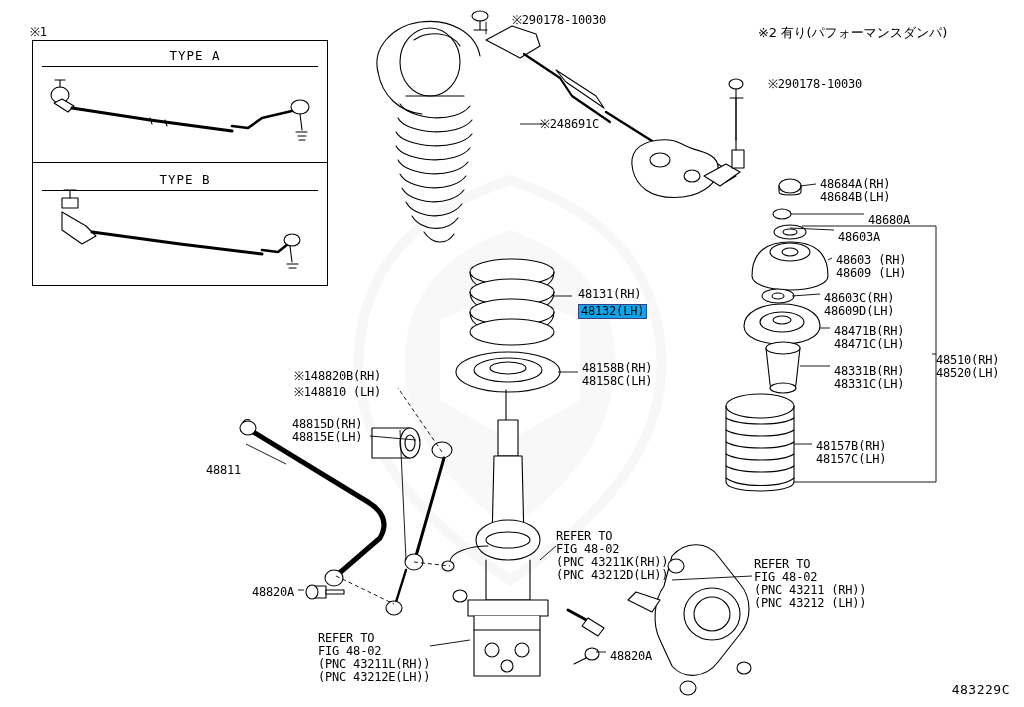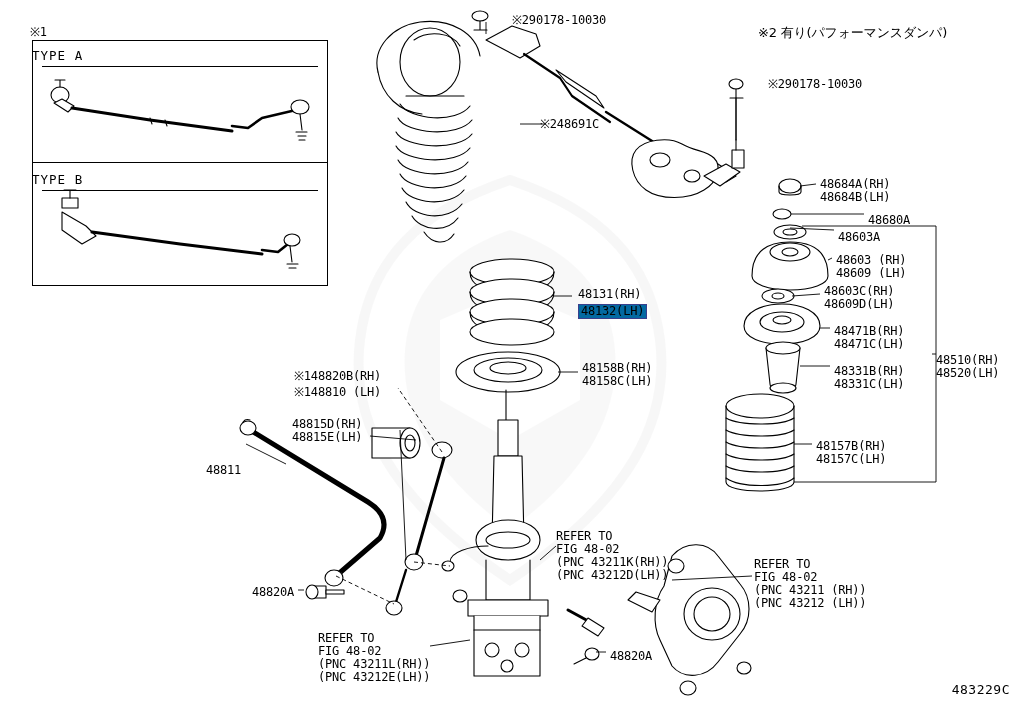--- a/index.html
+++ b/index.html
@@ -16,34 +16,36 @@
     position:absolute;
     font-family:"DejaVu Sans Mono", monospace;
     font-size:12px;
     line-height:13px;
     white-space:pre;
     color:#000;
     letter-spacing:-0.2px;
   }
   .lbl.jp{font-family:"DejaVu Sans", sans-serif;font-size:13px;}
   .hl{
-    background:#0369a1;
+    background:#0ea5e9;
     border:1px solid #3a3f8c;
     padding:0 2px;
   }
   .typebox{
     position:absolute;
     border:1.4px solid #000;
     box-sizing:border-box;
   }
   .typehdr{
     position:absolute;
+    text-align:center;
     font-family:"DejaVu Sans Mono", monospace;
     font-size:12.5px;
     letter-spacing:1px;
+    padding-left:15px;
   }
   .hline{position:absolute;background:#000;height:1.4px;}
   svg{position:absolute;left:0;top:0;}
   .wm{
     position:absolute;
     left:300px;top:170px;
     width:420px;height:420px;
     opacity:0.07;
     pointer-events:none;
   }
@@ -282,21 +284,21 @@
   <div id="labels">
       <div class="lbl" style="left: 512px; top: 14px;">※290178-10030</div>
       <div class="lbl" style="left: 768px; top: 78px;">※290178-10030</div>
       <div class="lbl" style="left: 540px; top: 118px;">※248691C</div>
       <div class="lbl" style="left: 820px; top: 178px;">48684A(RH)
 48684B(LH)</div>
       <div class="lbl" style="left: 868px; top: 214px;">48680A</div>
       <div class="lbl" style="left: 838px; top: 231px;">48603A</div>
       <div class="lbl" style="left: 836px; top: 254px;">48603 (RH)
 48609 (LH)</div>
-      <div class="lbl" style="left: 824px; top: 285px;">48603C(RH)
+      <div class="lbl" style="left: 824px; top: 292px;">48603C(RH)
 48609D(LH)</div>
       <div class="lbl" style="left: 834px; top: 325px;">48471B(RH)
 48471C(LH)</div>
       <div class="lbl" style="left: 834px; top: 365px;">48331B(RH)
 48331C(LH)</div>
       <div class="lbl" style="left: 816px; top: 440px;">48157B(RH)
 48157C(LH)</div>
       <div class="lbl" style="left: 936px; top: 354px; text-align: right;">48510(RH)
 48520(LH)</div>
       <div class="lbl" style="left: 578px; top: 288px;">48131(RH)</div>

